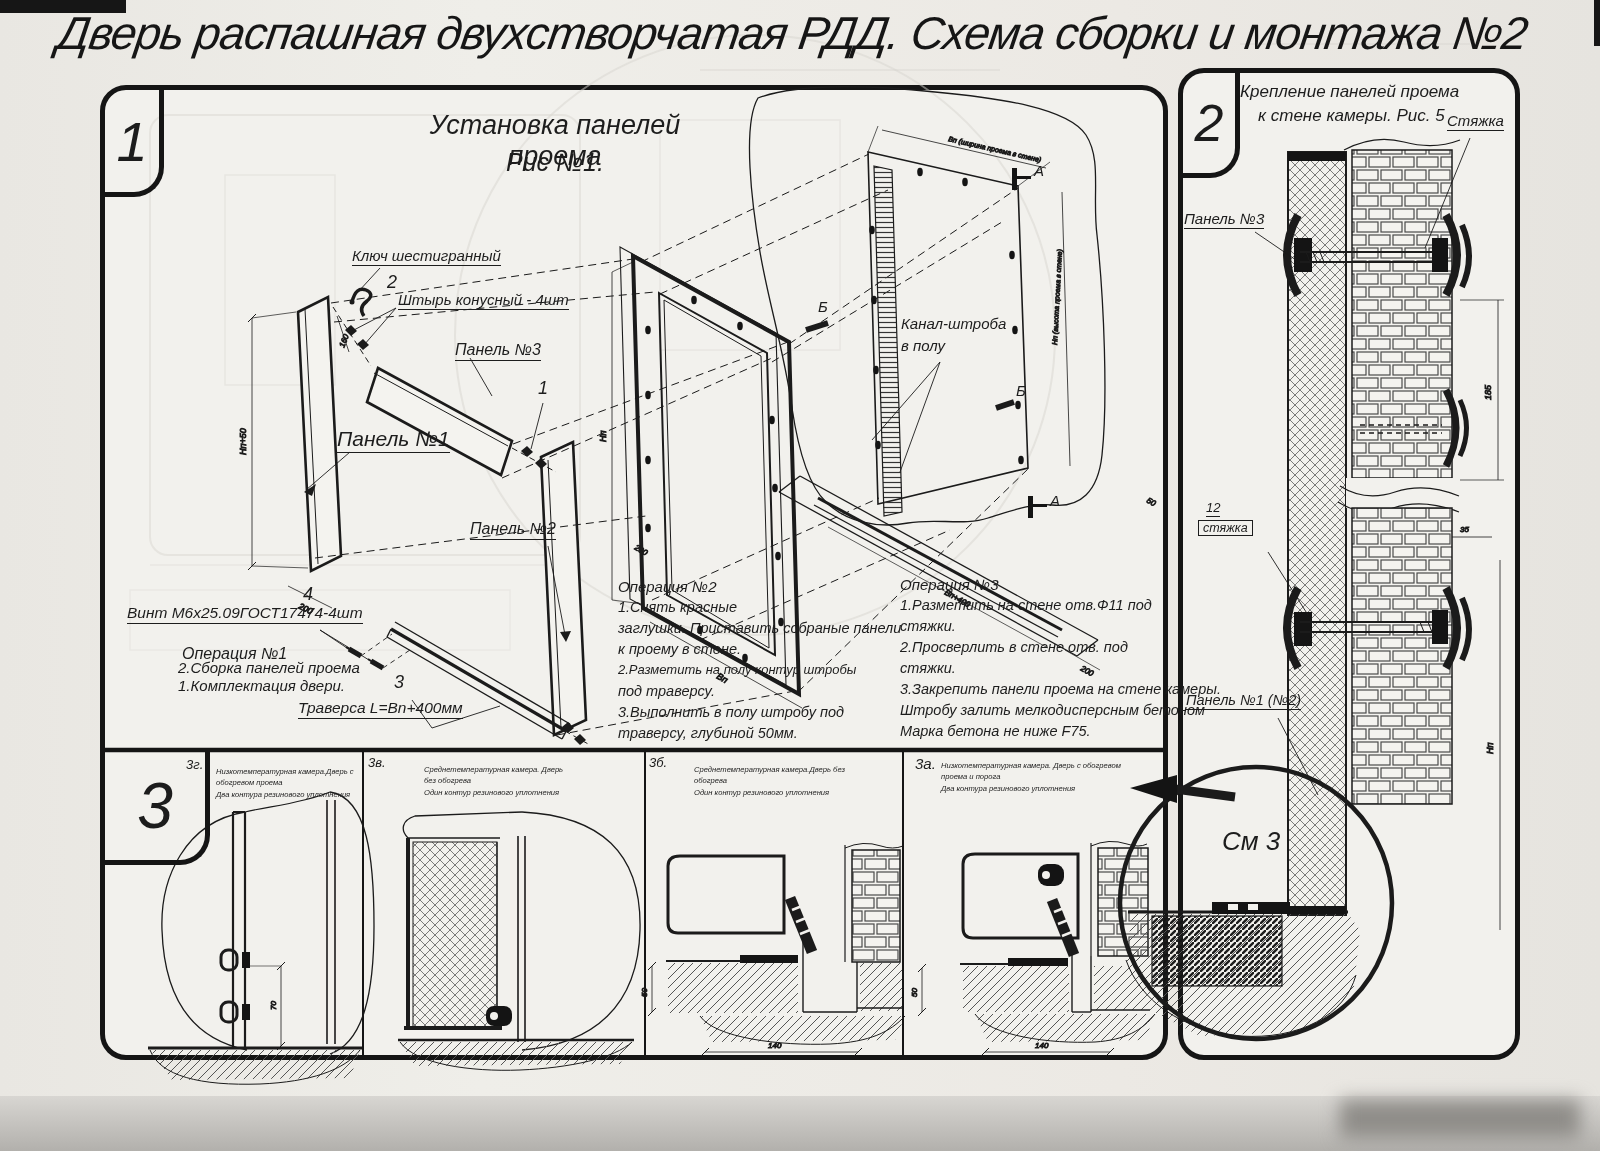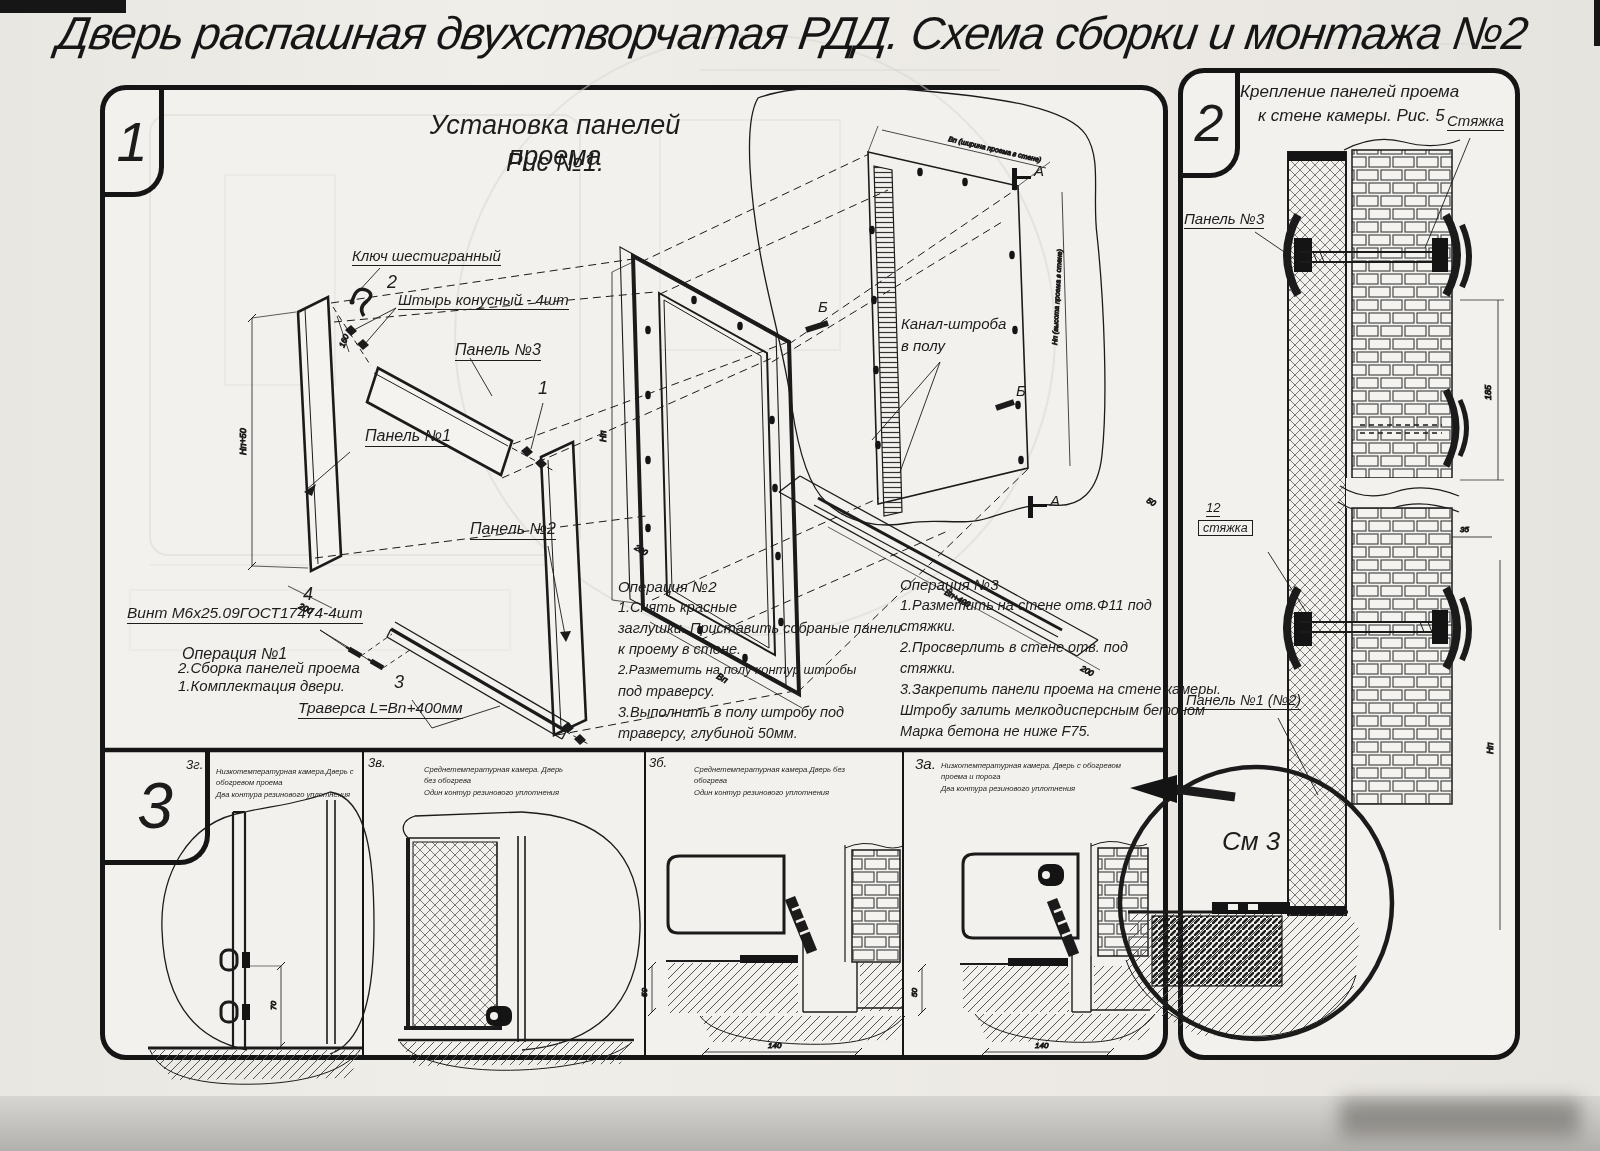--- a/index.html
+++ b/index.html
@@ -424,21 +424,21 @@
     </g>
   </svg>
 
   <div class="lbl ctr" style="left:390px;top:110px;width:330px;font-size:27px;">Установка панелей проема</div>
   <div class="lbl ctr" style="left:390px;top:148px;width:330px;font-size:25px;">Рис №1.</div>
 
   <div class="lbl u" style="left:352px;top:247px;font-size:15px;">Ключ шестигранный</div>
   <div class="lbl" style="left:387px;top:272px;font-size:18px;">2</div>
   <div class="lbl u" style="left:398px;top:291px;font-size:15px;">Штырь конусный - 4шт</div>
   <div class="lbl u" style="left:455px;top:341px;font-size:16px;">Панель №3</div>
-  <div class="lbl u" style="left:337px;top:427px;font-size:16px;margin-left:28px;">Панель №1</div>
+  <div class="lbl u" style="left:337px;top:427px;font-size:21px;">Панель №1</div>
   <div class="lbl" style="left:538px;top:378px;font-size:18px;">1</div>
   <div class="lbl u" style="left:470px;top:520px;font-size:16px;">Панель №2</div>
   <div class="lbl" style="left:303px;top:584px;font-size:18px;">4</div>
   <div class="lbl u" style="left:127px;top:604px;font-size:15.5px;">Винт М6х25.09ГОСТ17474-4шт</div>
   <div class="lbl" style="left:394px;top:672px;font-size:18px;">3</div>
   <div class="lbl u" style="left:298px;top:699px;font-size:15.5px;">Траверса  L=Bn+400мм</div>
   <div class="lbl" style="left:901px;top:315px;font-size:15px;">Канал-штроба</div>
   <div class="lbl" style="left:901px;top:337px;font-size:15px;">в полу</div>
   <div class="lbl" style="left:1034px;top:162px;font-size:15px;">А</div>
   <div class="lbl" style="left:1050px;top:492px;font-size:15px;">А</div>

